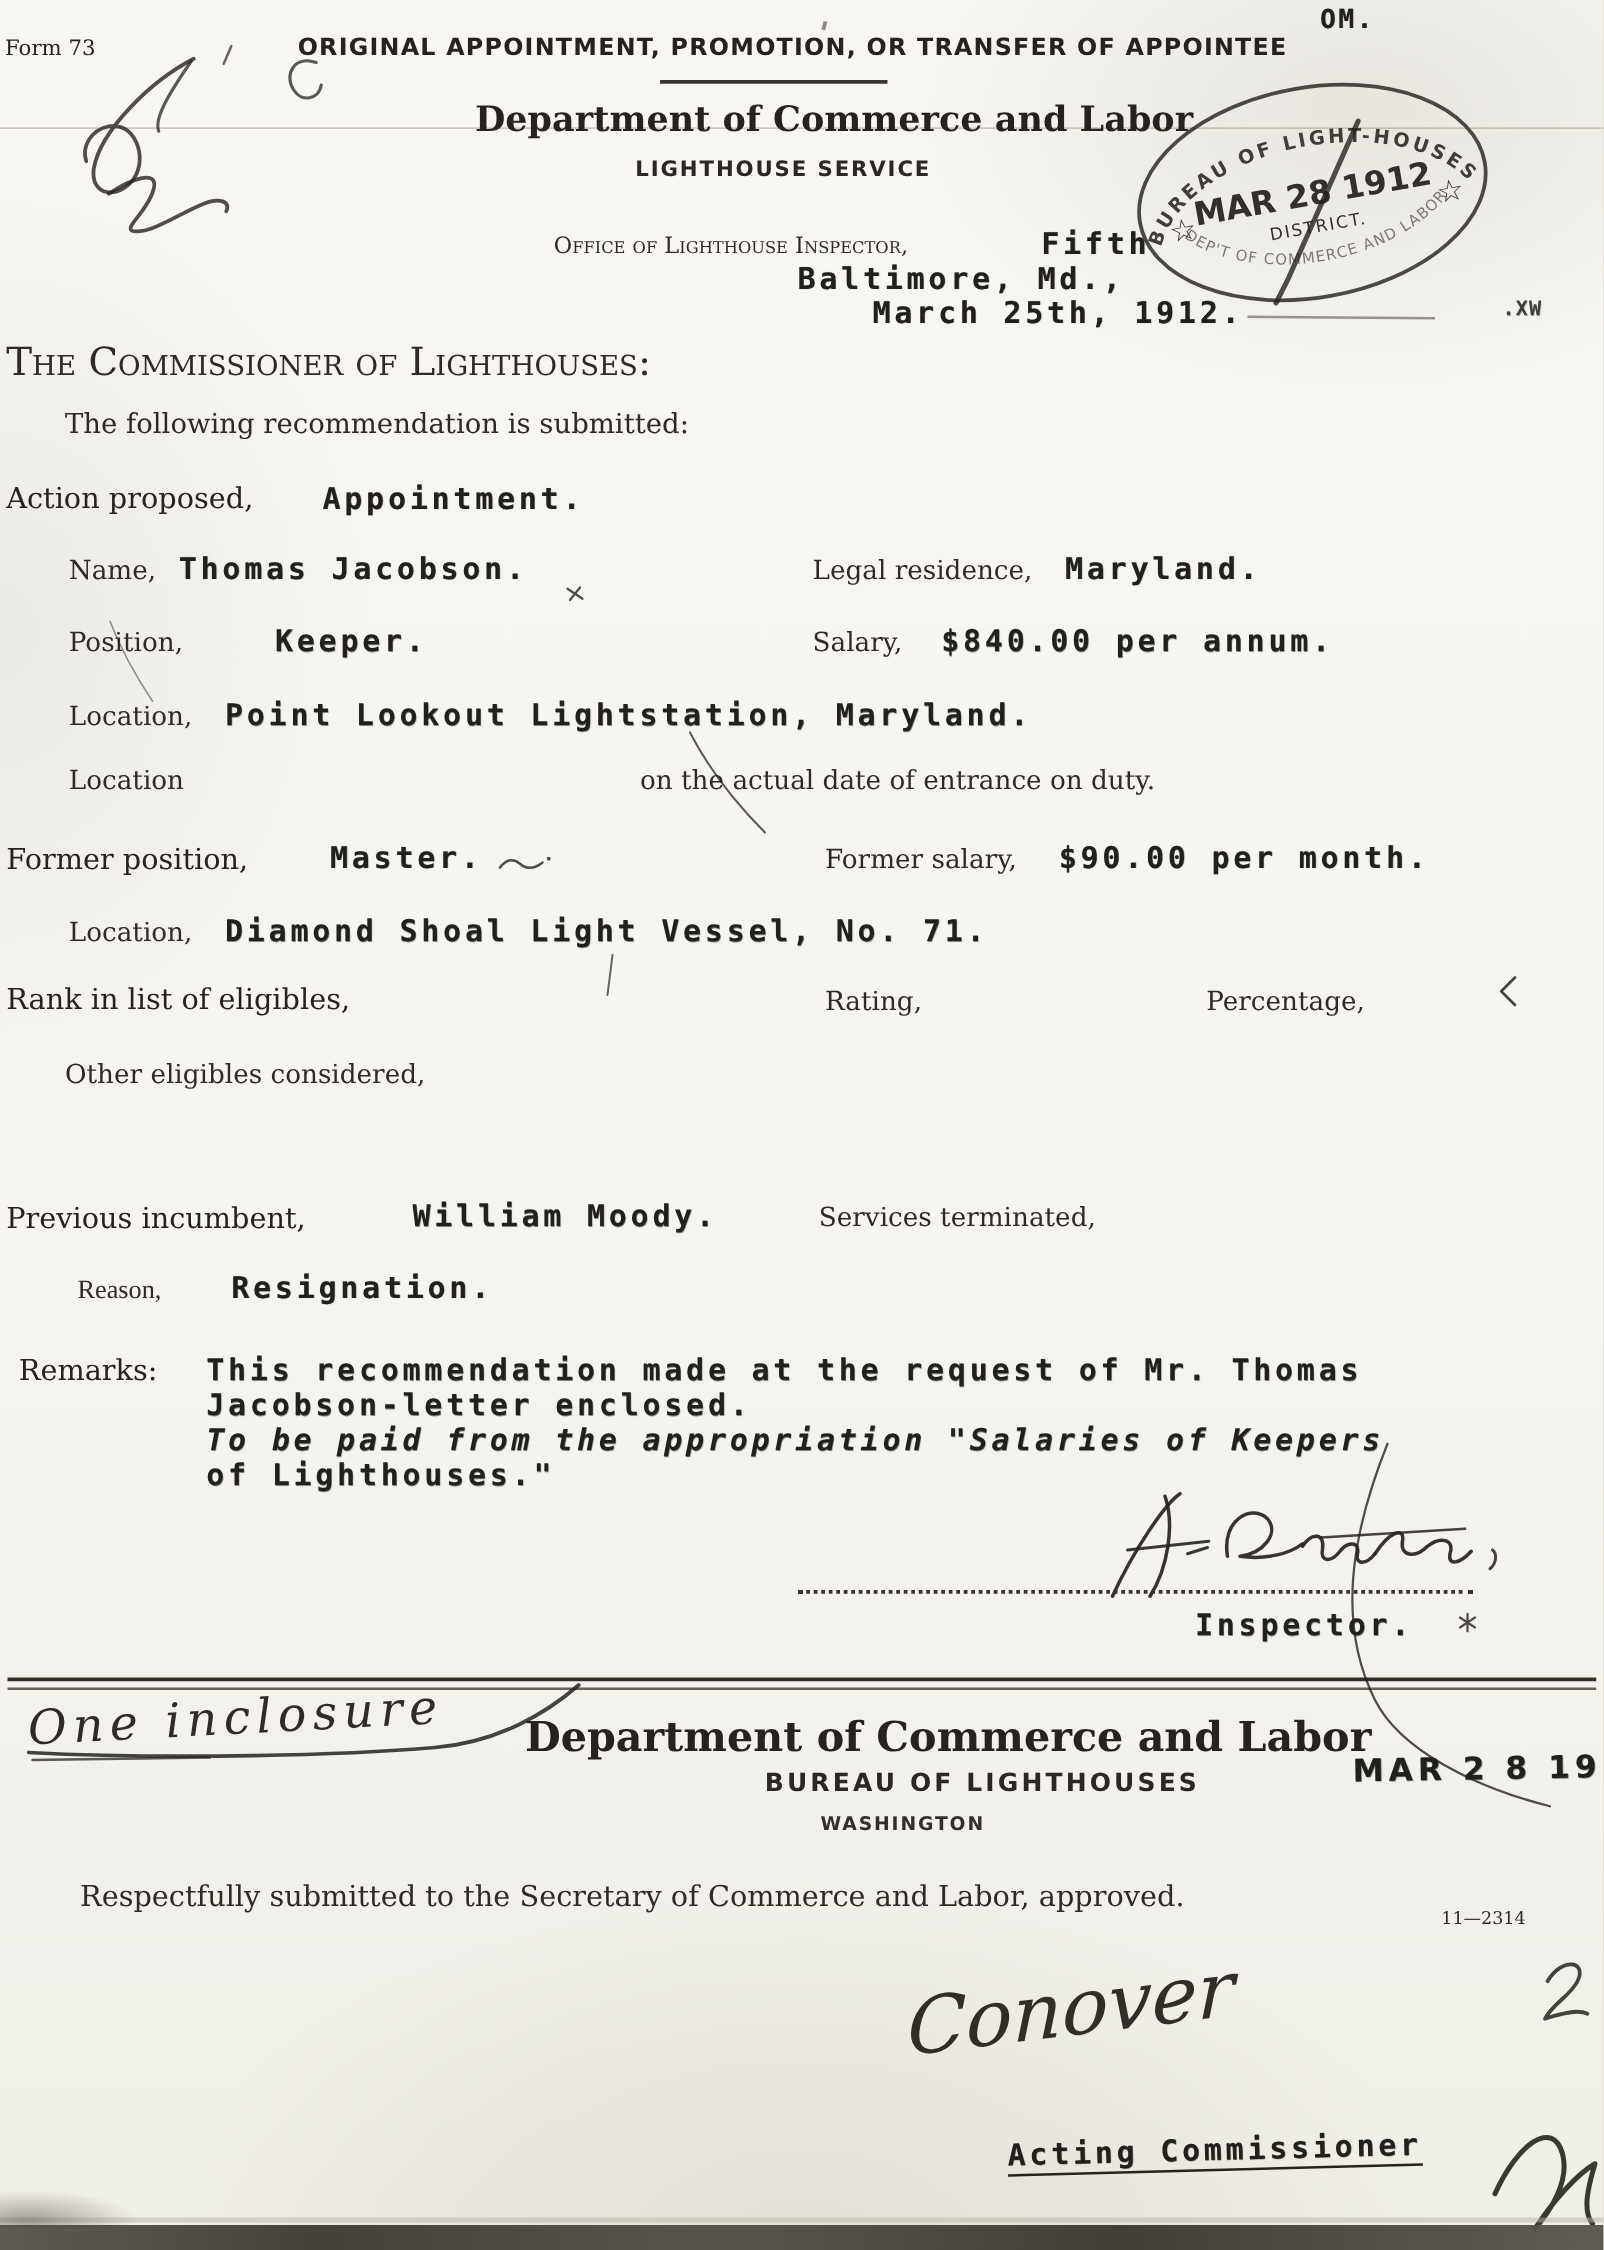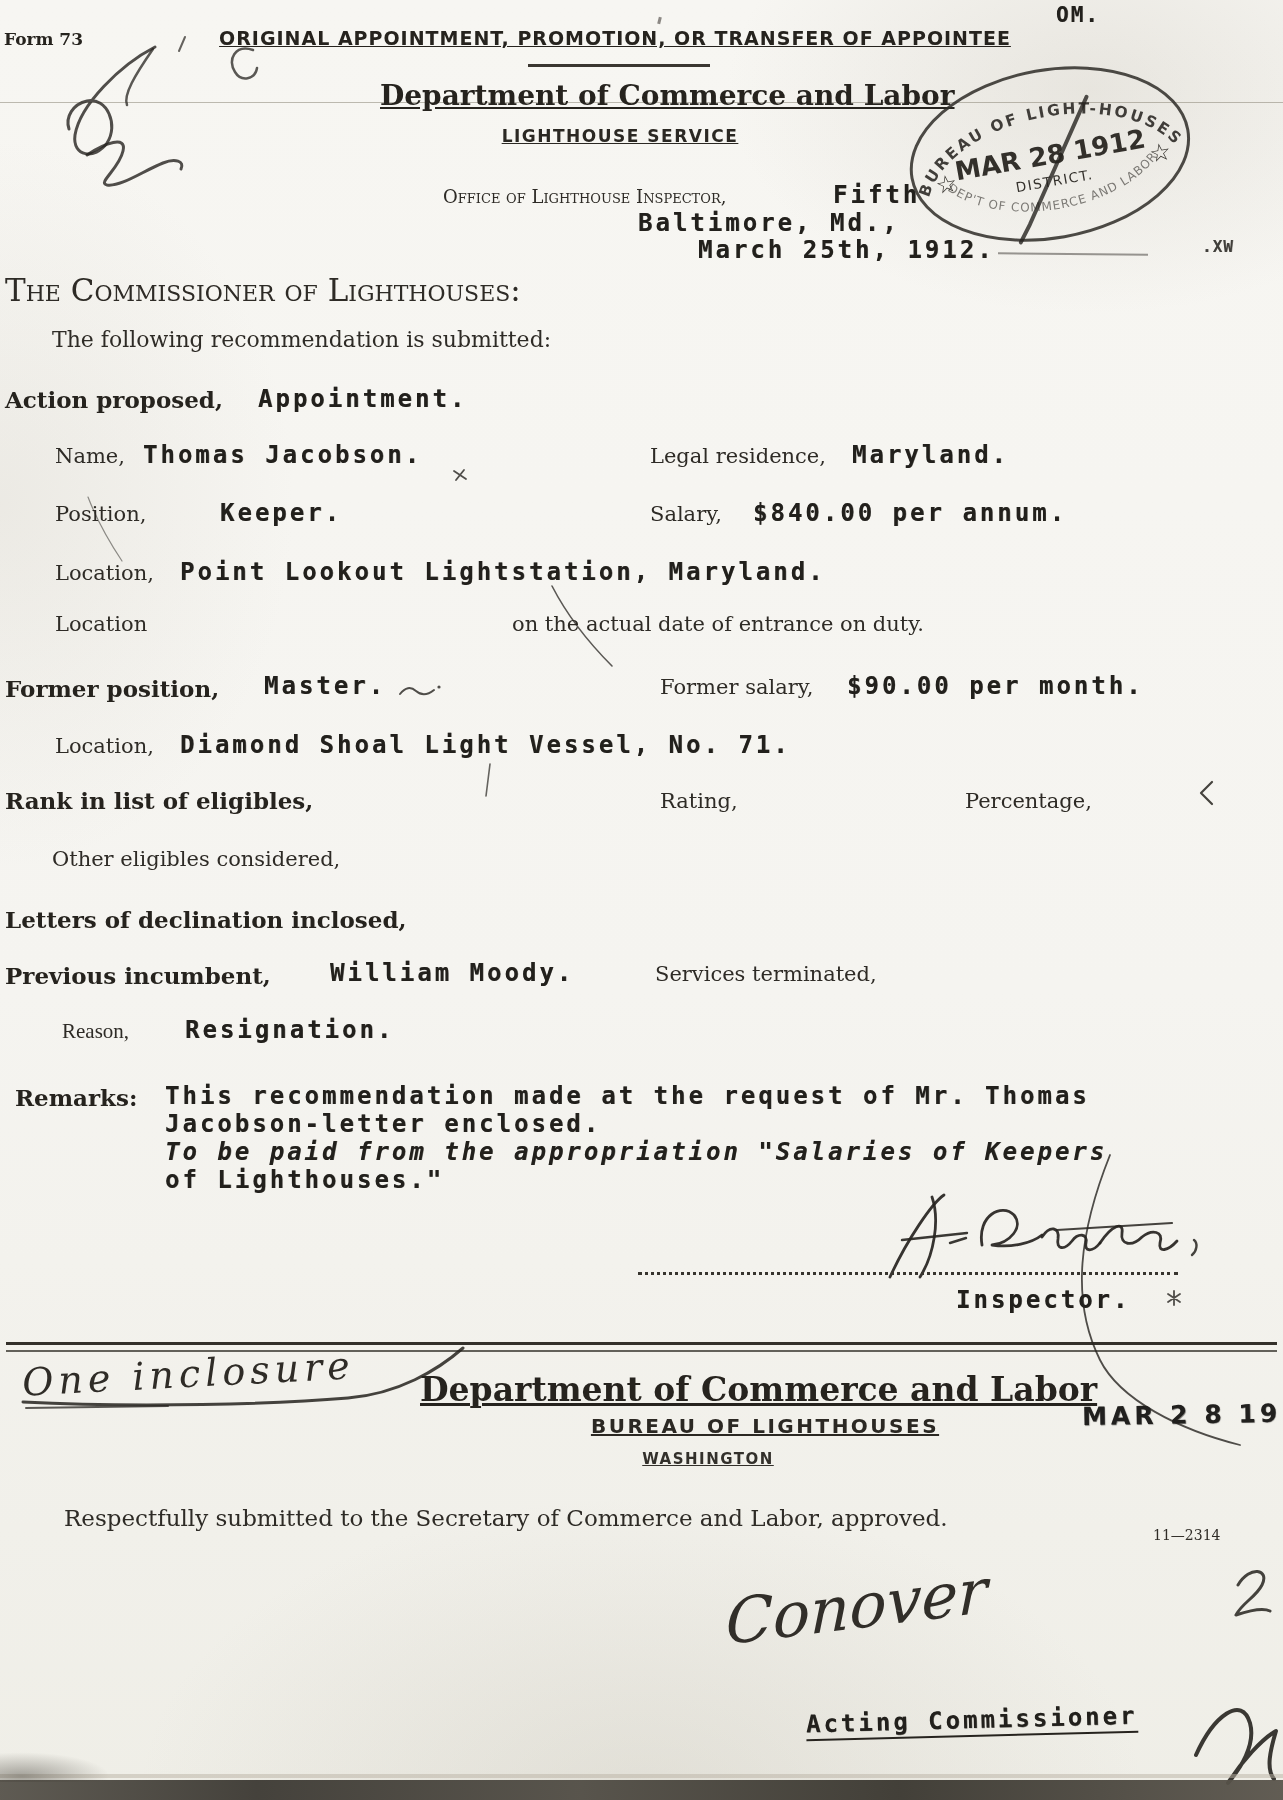--- a/index.html
+++ b/index.html
@@ -11,27 +11,27 @@
       radial-gradient(ellipse 700px 420px at 50% 100%, rgba(188,183,170,0.28), rgba(188,183,170,0) 72%),
       linear-gradient(180deg,#f7f6f2 0%,#f5f4f0 55%,#efeee7 100%);
     font-family:"DejaVu Serif",serif;color:#2b2823;
   }
   .abs{position:absolute;white-space:nowrap;}
   .typed{font-family:"DejaVu Sans Mono",monospace;font-weight:bold;font-size:24px;letter-spacing:3px;
          color:#22201c;text-shadow:0.4px 0.4px 0.6px rgba(34,32,28,0.55);}
   .typed-sm{font-size:21px;letter-spacing:2px;}
   .lbl{font-family:"DejaVu Serif",serif;font-size:21px;color:#2e2b26;}
   .lbl22{font-size:22px;}
-  .lblb{font-family:"DejaVu Serif",serif;font-weight:bold;font-size:23px;color:#26231e;}
+  .lblb{font-family:"DejaVu Serif",serif;font-weight:normal;font-size:23px;color:#26231e;}
   .sc{font-variant:small-caps;}
   .sans{font-family:"DejaVu Sans",sans-serif;}
   .title{font-family:"DejaVu Sans",sans-serif;font-weight:bold;font-size:19px;letter-spacing:1px;color:#26231e;}
   .bl{font-family:"DejaVu Serif",serif;font-weight:bold;color:#26231e;}
   .rule{position:absolute;background:#3a3631;}
-  .center{text-align:center;text-decoration:underline;}
+  .center{text-align:right;}
   .hand{font-style:italic;color:#2f2c27;}
   svg{position:absolute;overflow:visible;}
   .ink{stroke:#26231f;fill:none;stroke-linecap:round;stroke-linejoin:round;}
 </style>
 </head>
 <body>
 
 <div class="page">
 
   <div class="abs lblb" style="left:4px;top:29px;font-size:17px;">Form 73</div>
@@ -130,21 +130,20 @@
   <div class="abs lbl" style="left:965px;top:789px;">Percentage,</div>
   <svg style="left:482px;top:762px;" width="12" height="36">
     <path class="ink" d="M8,2 L4,34" stroke-width="1.6" opacity="0.7"></path>
   </svg>
   <svg style="left:1198px;top:780px;" width="16" height="26">
     <path class="ink" d="M14,2 L3,13 L14,24" stroke-width="2.2" opacity="0.85"></path>
   </svg>
 
   <div class="abs lbl" style="left:52px;top:847px;">Other eligibles considered,</div>
 
-  <div class="abs lblb" style="left:5px;top:906px;">Letters of declination inclosed,</div>
 
   <div class="abs lblb" style="left:5px;top:962px;">Previous incumbent,</div>
   <div class="abs typed" style="left:330px;top:959px;">William Moody.</div>
   <div class="abs lbl" style="left:655px;top:962px;">Services terminated,</div>
 
   <div class="abs lbl" style="left:62px;top:1019px;font-family:Liberation Serif, serif;">Reason,</div>
   <div class="abs typed" style="left:185px;top:1016px;">Resignation.</div>
 
   <div class="abs lblb" style="left:15px;top:1084px;">Remarks:</div>
   <div class="abs typed" style="left:165px;top:1082px;">This recommendation made at the request of Mr. Thomas</div>

